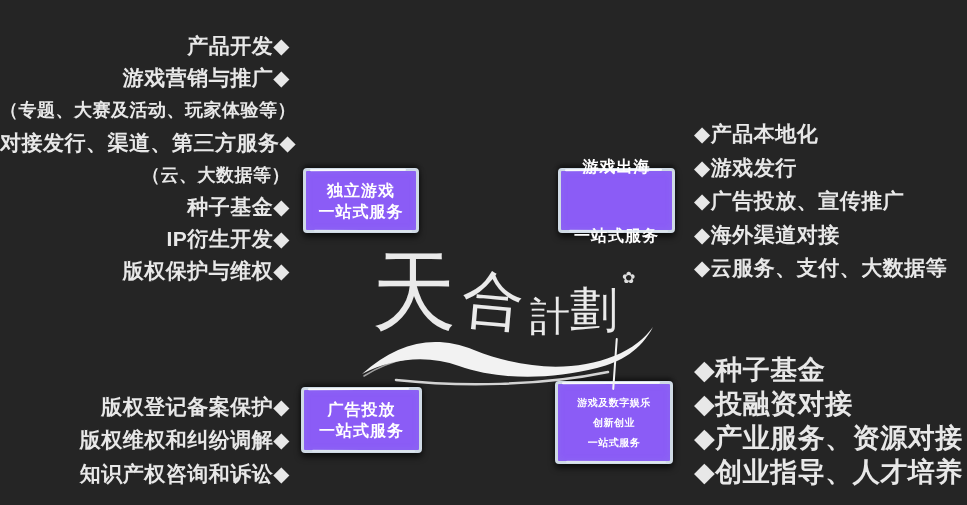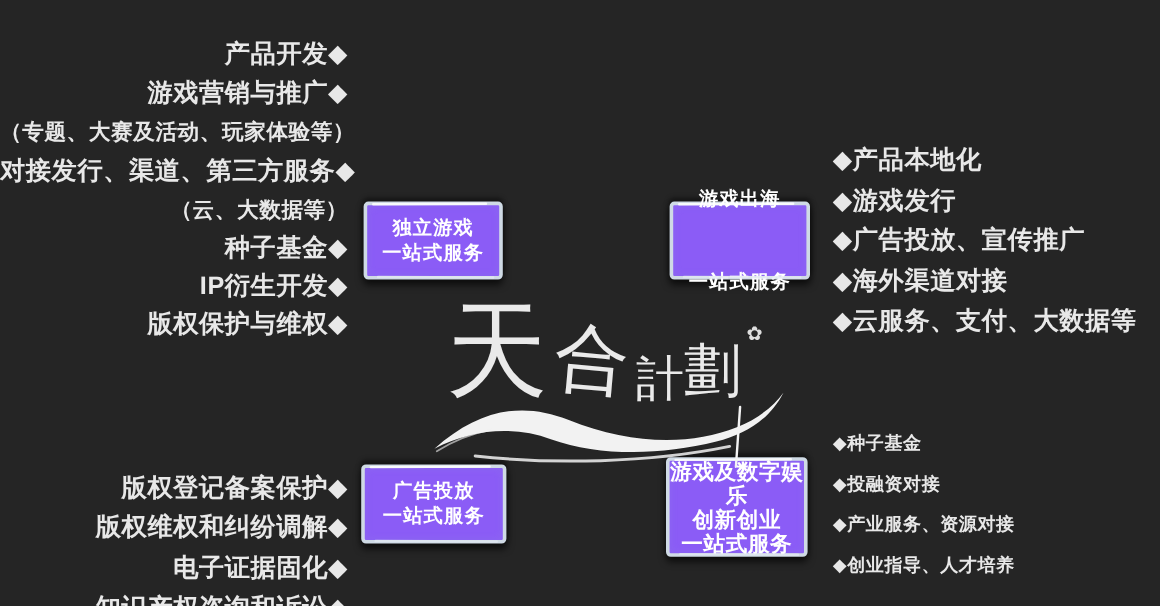--- a/index.html
+++ b/index.html
@@ -15,21 +15,21 @@
     letter-spacing:0.5px;
   }
   #left-top{left:0;top:9px;width:290px;text-align:right;}
   #left-top .li{height:32.2px;line-height:32.2px;font-size:21px;}
   #left-top .li.paren{font-size:18px;}
   #left-bottom{left:0;top:369px;width:290px;text-align:right;}
   #left-bottom .li{height:33.3px;line-height:33.3px;font-size:21px;}
   #right-top{left:694px;top:96px;width:272px;text-align:left;}
   #right-top .li{height:33.5px;line-height:33.5px;font-size:21px;}
   #right-bottom{left:694px;top:332px;width:272px;text-align:left;}
-  #right-bottom .li{height:34px;line-height:34px;font-size:15px;}
+  #right-bottom .li{height:34px;line-height:34px;font-size:27px;}
   
   .sbox{
     position:absolute;background:#8b5cf6;
     border:3px solid #cfdae5;border-radius:4px;
     display:flex;flex-direction:column;align-items:center;justify-content:center;
     color:#ffffff;font-weight:bold;text-align:center;
     box-shadow:0 4px 6px rgba(0,0,0,.65), 0 -3px 4px rgba(0,0,0,.45),
                inset 0 0 7px rgba(150,180,210,.14);
   }
   .sbox::before{ 
@@ -38,21 +38,21 @@
   }
   .sbox::after{
     content:"";position:absolute;left:8px;right:4px;bottom:-2px;height:2px;
     background:rgba(225,232,240,.75);border-radius:2px;transform:rotate(.3deg);
   }
   .bline{font-size:16px;line-height:21px;letter-spacing:1px;}
   #box1{left:303px;top:168px;width:110px;height:59px;}
   #box2{left:558px;top:168px;width:111px;height:59px;gap:48px;}
   #box3{left:301px;top:387px;width:115px;height:60px;}
   #box4{left:555px;top:381px;width:112px;height:77px;}
-  #box4 .bline{font-size:18px;line-height:20px;letter-spacing:0.5px;}
+  #box4 .bline{font-size:10px;line-height:20px;letter-spacing:0.5px;}
   
   #logo{position:absolute;left:360px;top:248px;width:300px;height:148px;color:#f3f3f3;}
   #logo .ch{position:absolute;font-weight:300;line-height:1;opacity:.96;}
   .ch-tian{font-size:84px;left:12px;top:2px;transform:scaleY(1.05);}
   .ch-he{font-size:62px;left:102px;top:22px;transform:rotate(5deg);}
   .ch-ji{font-size:40px;left:170px;top:48px;}
   .ch-hua{font-size:48px;left:210px;top:38px;}
   .doodle{position:absolute;left:262px;top:20px;font-size:16px;opacity:.9;}
   .vstroke{
     position:absolute;left:254px;top:90px;width:2px;height:52px;
@@ -72,21 +72,20 @@
     <div class="li">对接发行、渠道、第三方服务◆</div>
     <div class="li paren">（云、大数据等）</div>
     <div class="li">种子基金◆</div>
     <div class="li">IP衍生开发◆</div>
     <div class="li">版权保护与维权◆</div>
   </div>
 
   <div class="col" id="left-bottom">
     <div class="li">版权登记备案保护◆</div>
     <div class="li">版权维权和纠纷调解◆</div>
-    <div class="li">电子证据固化◆</div>
     <div class="li">知识产权咨询和诉讼◆</div>
   </div>
 
   <div class="col" id="right-top">
     <div class="li">◆产品本地化</div>
     <div class="li">◆游戏发行</div>
     <div class="li">◆广告投放、宣传推广</div>
     <div class="li">◆海外渠道对接</div>
     <div class="li">◆云服务、支付、大数据等</div>
   </div>

